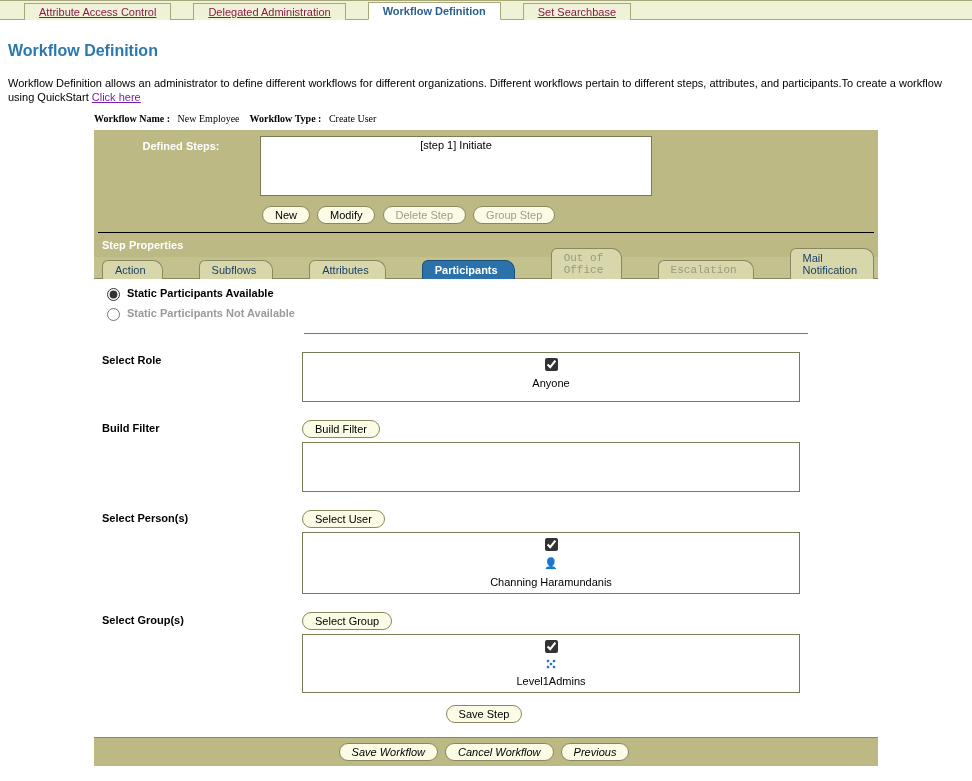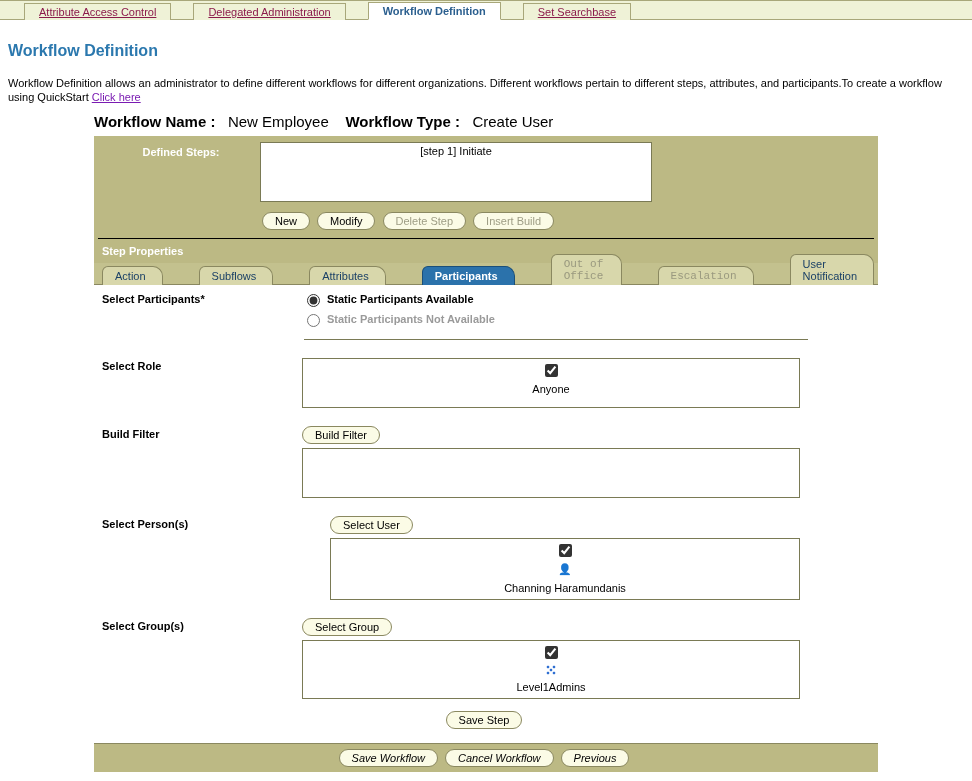--- a/index.html
+++ b/index.html
@@ -52,21 +52,22 @@
   h1.page-title {
     color: #2b78ae;
     font-size: 16px;
     font-weight: bold;
     margin: 8px 0 16px 0;
   }
   .intro { color: #000; line-height: 1.3; }
   .intro a { color: #7a1bb2; text-decoration: underline; }
   .metaRow {
     padding: 8px 0 6px 86px;
-    font-size: 15px;
+    font-size: 10px;
+    font-family: Liberation Serif, serif;
   }
   .metaRow b { font-weight: bold; }
   .olive { background: #bcb984; }
   .oliveLight { background: #c3c18e; gap: 32px; }
   .definedRow {
     padding: 6px 6px 6px 6px;
     display: flex;
     text-align: center;
   }
   .definedLabel {
@@ -224,37 +225,36 @@
       <div class="definedRow">
         <div class="definedLabel">Defined Steps:</div>
         <div class="stepsBox">
           <div>[step 1] Initiate</div>
         </div>
       </div>
       <div class="btnRow">
         <span class="pillBtn">New</span>
         <span class="pillBtn">Modify</span>
         <span class="pillBtn disabled">Delete Step</span>
-        <span class="pillBtn disabled">Insert Build</span>
+        <span class="pillBtn disabled">Group Step</span>
       </div>
       <div class="hr-dark"></div>
       <div class="stepPropsHdr">Step Properties</div>
       <div class="subTabs oliveLight">
         <div class="subTab">Action</div>
         <div class="subTab">Subflows</div>
         <div class="subTab">Attributes</div>
         <div class="subTab active">Participants</div>
         <div class="subTab disabled">Out of Office</div>
         <div class="subTab disabled">Escalation</div>
-        <div class="subTab">User Notification</div>
+        <div class="subTab">Mail Notification</div>
       </div>
 
       <div class="formArea">
         <div class="formRow">
-          <div class="formLabel">Select Participants*</div>
           <div class="formField">
             <div class="radioLine">
               <input type="radio" name="sp" checked="" style="">
               <span class="txt">Static Participants Available</span>
             </div>
             <div class="radioLine muted">
               <input type="radio" name="sp" style="">
               <span class="txt">Static Participants Not Available</span>
             </div>
           </div>
@@ -274,21 +274,21 @@
         </div>
 
         <div class="formRow" style="padding-top:14px;">
           <div class="formLabel">Build Filter</div>
           <div class="formField">
             <span class="pillBtn">Build Filter</span>
             <div class="listBox" style="margin-top:4px;"></div>
           </div>
         </div>
 
-        <div class="formRow" style="padding-top:14px;gap:28px;">
+        <div class="formRow" style="padding-top:14px;">
           <div class="formLabel">Select Person(s)</div>
           <div class="formField">
             <span class="pillBtn">Select User</span>
             <div class="listBox" style="margin-top:4px;">
               <div class="listItem">
                 <input type="checkbox" checked="" style="">
                 <span class="personIcon">👤</span>
                 <span>Channing Haramundanis</span>
               </div>
             </div>

